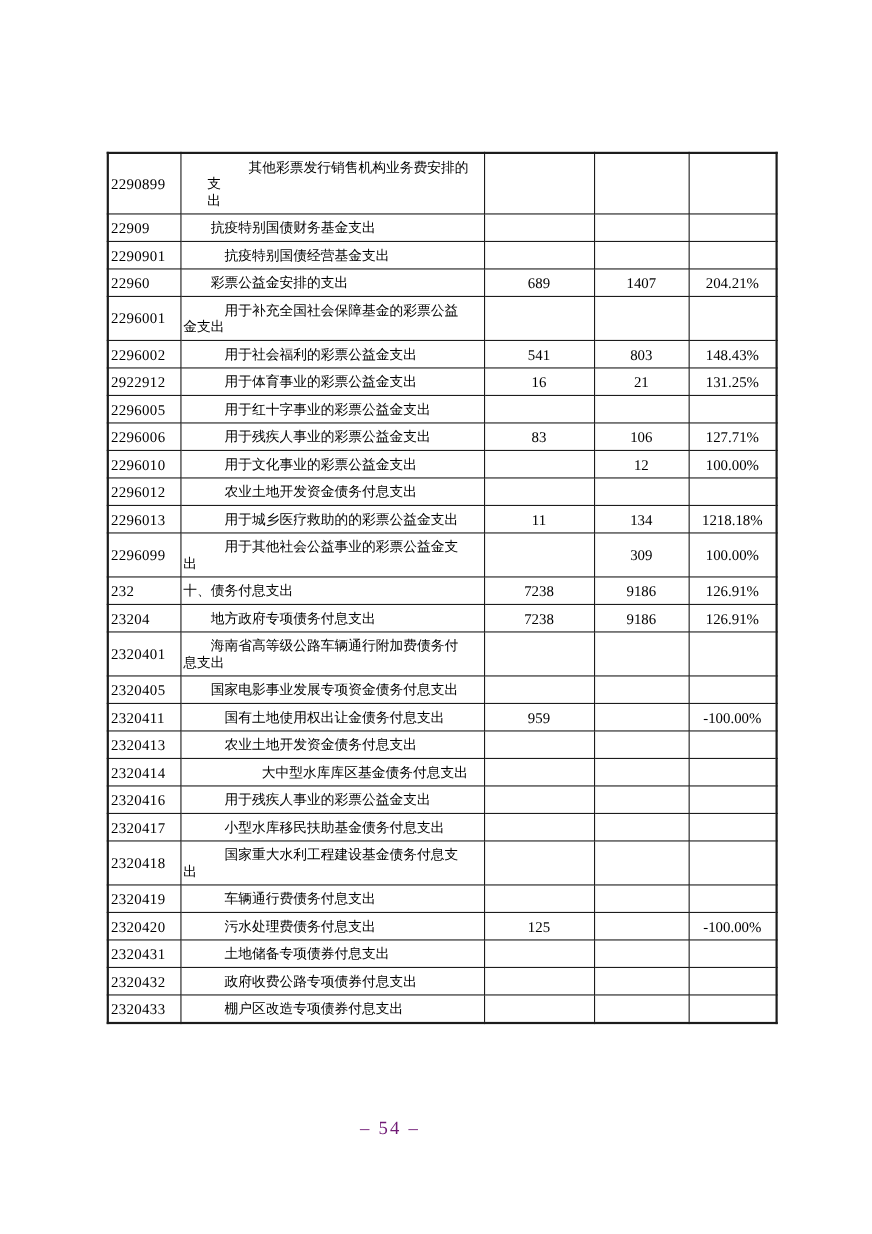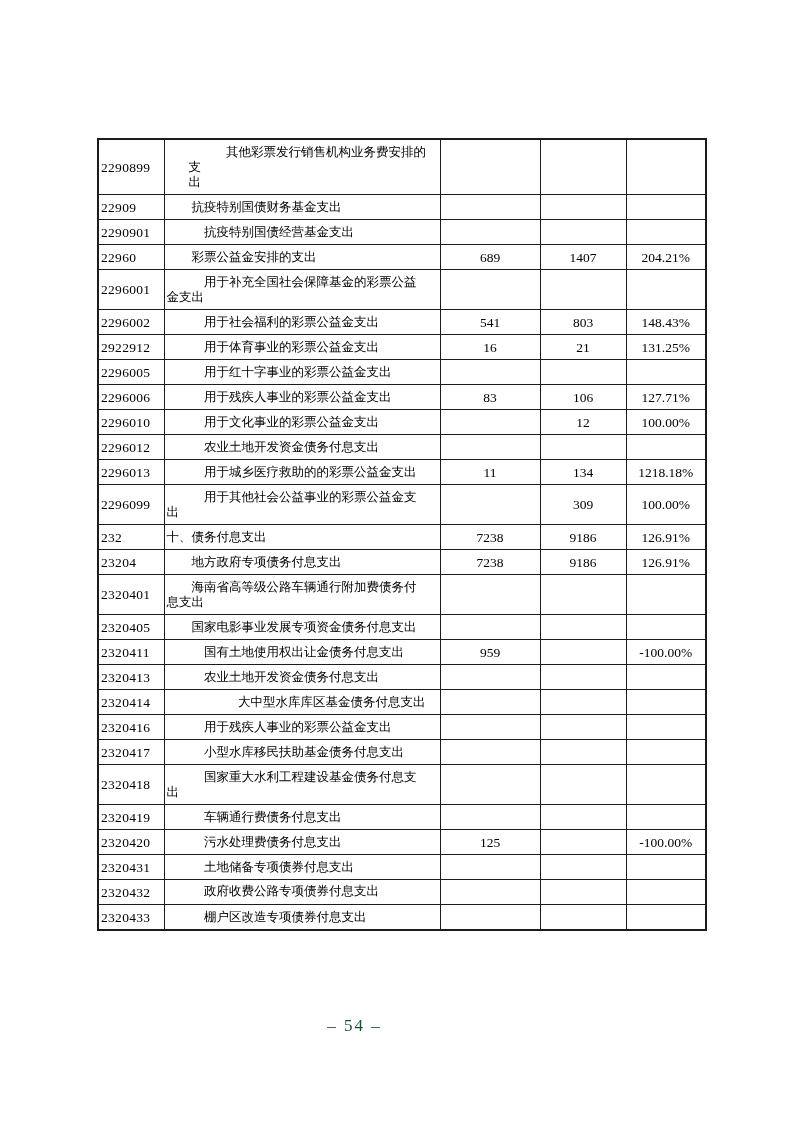--- a/index.html
+++ b/index.html
@@ -55,21 +55,21 @@
     text-align: center;
   }
   .page-number {
     position: absolute;
     left: 0;
     top: 1016px;
     width: 100%;
     text-align: center;
     font-size: 17px;
     letter-spacing: 2px;
-    color: #14532d;
+    color: #701a75;
   }
 </style>
 </head>
 <body>
 
 <div class="page">
 
   <table class="budget">
     <colgroup>
       <col style="width:66px">
@@ -261,21 +261,21 @@
         </tr>
         <tr>
           <td class="td-code">2320431</td>
           <td class="td-desc" style="text-indent: 3em;">土地储备专项债券付息支出</td>
           <td class="td-num"></td>
           <td class="td-num"></td>
           <td class="td-num"></td>
         </tr>
         <tr>
           <td class="td-code">2320432</td>
-          <td class="td-desc" style="text-indent: 3em; font-family: Liberation Mono, monospace;">政府收费公路专项债券付息支出</td>
+          <td class="td-desc" style="text-indent: 3em;">政府收费公路专项债券付息支出</td>
           <td class="td-num"></td>
           <td class="td-num"></td>
           <td class="td-num"></td>
         </tr>
         <tr>
           <td class="td-code">2320433</td>
           <td class="td-desc" style="text-indent: 3em;">棚户区改造专项债券付息支出</td>
           <td class="td-num"></td>
           <td class="td-num"></td>
           <td class="td-num"></td>

